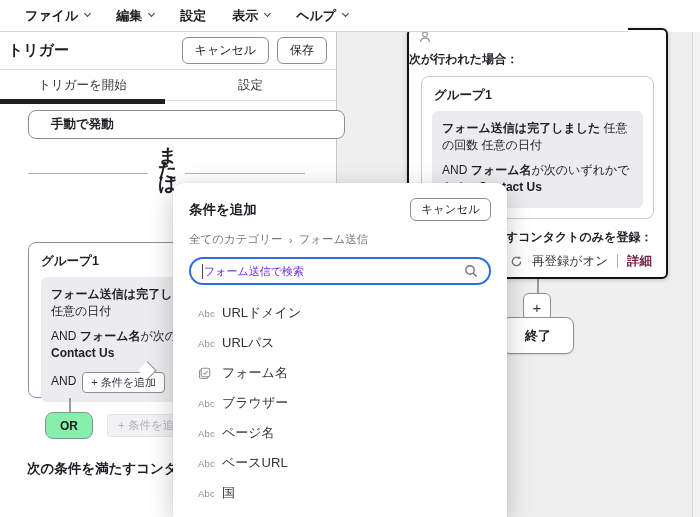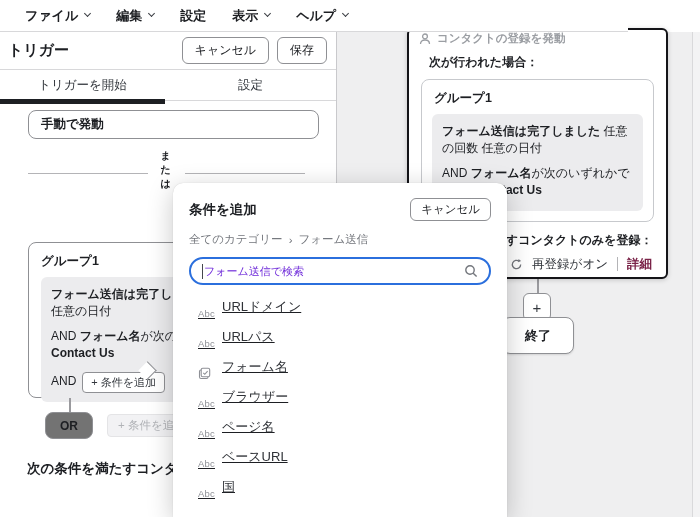--- a/index.html
+++ b/index.html
@@ -26,58 +26,58 @@
     display:flex; align-items:center; }
   .panel-title { font-size:15px; font-weight:700; margin-left:8px; flex:1; }
   .panel-actions { display:flex; gap:8px; margin-right:9px; }
   .btn-outline { background:#fff; border:1px solid #8f9094; border-radius:6px; font-size:12px;
     padding:4px 12px; color:#1d1f23; cursor:pointer; font-family:inherit; }
   .tabs { display:flex; height:31px; border-bottom:1px solid #d8d8da; position:relative; }
   .tab { display:flex; align-items:center; justify-content:center; font-size:12.5px; color:#33373d; cursor:pointer; }
   .tab.t1 { width:165px; } .tab.t2 { flex:1; }
   .tab-underline { position:absolute; left:0; top:29px; width:165px; height:5px; background:#1d1f23; z-index:3; }
 
-  .manual-box { position:absolute; left:28px; top:78px; width:291px; height:29px; background:#fff;
-    border:1px solid #8f9094; border-radius:8px; display:flex; align-items:center; padding-left:12px;
+  .manual-box { position:absolute; left:28px; top:78px; width:317px; height:29px; background:#fff;
+    border:1px solid #8f9094; border-radius:8px; display:flex; align-items:center; padding-left:22px;
     font-size:12.5px; font-weight:700; }
-  .or-vert { position:absolute; left:158px; top:117px; width:15px; font-size:10px; font-weight:700;
+  .or-vert { position:absolute; left:158px; top:117px; width:15px; font-size:19px; font-weight:700;
     line-height:14px; word-break:break-all; text-align:center; }
   .hline { position:absolute; top:141px; height:1px; background:#b4b4b7; }
   .hline.l { left:28px; width:120px; } .hline.r { left:185px; width:120px; }
 
   .group-box { position:absolute; left:28px; top:210px; width:277px; height:156px; background:#fff;
     border:1px solid #8f9094; border-radius:8px; }
   .group-title { font-size:12.5px; font-weight:700; padding:10px 12px 7px; }
   .group-inner { margin:0 12px 10px; background:#ececee; border-radius:6px; padding:9px 10px;
     font-size:12px; line-height:1.45; }
   .cond { margin-bottom:7px; }
   .cond b { font-weight:700; }
   .and-row { display:flex; align-items:center; gap:6px; margin-top:9px; }
   .btn-small { background:#fff; border:1px solid #8f9094; border-radius:4px; font-size:11px;
     padding:2px 8px; color:#33373d; cursor:pointer; font-family:inherit; }
   .callout-diamond { position:absolute; left:141px; top:332px; width:13px; height:13px; background:#fff;
     border-top:1px solid #8f9094; border-right:1px solid #8f9094; transform:rotate(45deg); z-index:6; }
 
   .vline { position:absolute; background:#9a9a9e; width:1.5px; }
   .vl1 { left:69px; top:366px; height:14px; }
-  .or-btn { position:absolute; left:45px; top:380px; width:48px; height:27px; background:#737373;
+  .or-btn { position:absolute; left:45px; top:380px; width:48px; height:27px; background:#86efac;
     border:1px solid #8f9094; border-radius:8px; font-size:12px; font-weight:700;
     display:flex; align-items:center; justify-content:center; cursor:pointer; }
   .btn-disabled { position:absolute; left:107px; top:382px; height:23px; background:#f2f2f4;
     border:1px solid #e4e4e6; border-radius:4px; color:#b1b3b7; font-size:11.5px;
     display:flex; align-items:center; padding:0 10px; }
   .panel-footer { position:absolute; left:27px; top:428px; font-size:13.5px; font-weight:700; white-space:nowrap; }
 
   
   .flow-card { position:absolute; left:407px; top:28px; width:261px; height:251px; background:#fff;
     border:2px solid #141418; border-radius:6px; z-index:3; overflow:hidden;
     box-shadow:0 1px 5px rgba(0,0,0,.18); }
   .card-header { display:flex; align-items:center; gap:6px; padding:4px 10px 2px; margin-top:-3px;
     color:#9b9ea3; font-size:11.5px; font-weight:600; }
-  .card-when { padding:6px 20px 0; font-size:12px; font-weight:700; }
+  .card-when { padding:6px 0 0; font-size:12px; font-weight:700; }
   .card-group { margin:8px 12px 0; border:1px solid #c7c9cd; border-radius:8px; }
   .card-group .group-inner { margin:0 10px 10px; }
   .card-note { padding:10px 12px 0; font-size:12px; font-weight:700; white-space:nowrap; }
   .card-bottom { display:flex; align-items:center; justify-content:flex-end; gap:9px;
     padding:7px 14px 0; font-size:12.5px; color:#33373d; }
   .vsep { width:1px; height:14px; background:#b4b4b7; }
   .details-link { color:#7a2348; font-weight:700; cursor:pointer; }
 
   .vl2 { left:537px; top:279px; height:14px; z-index:2; }
   .plus-node { position:absolute; left:523px; top:293px; width:28px; height:28px; background:#fff;
@@ -95,21 +95,21 @@
   .popup-head { display:flex; align-items:center; justify-content:space-between; }
   .popup-title { font-size:13.5px; font-weight:700; }
   .btn-cancel-sm { background:#fff; border:1px solid #8f9094; border-radius:6px; font-size:11.5px;
     padding:3px 10px; color:#1d1f23; cursor:pointer; font-family:inherit; }
   .breadcrumb { margin-top:11px; font-size:11.5px; color:#73767c; display:flex; align-items:center; gap:6px; }
   .search-box { margin-top:10px; height:28px; border:2px solid #2b6fdd; border-radius:15px;
     display:flex; align-items:center; padding:0 11px; gap:1px; }
   .caret { width:1px; height:15px; background:#44474c; }
   .search-ph { flex:1; font-size:11px; color:#6d28d9; }
   .prop-list { margin-top:13px; }
-  .prop-row { height:30px; display:flex; cursor:pointer;text-decoration:underline; }
+  .prop-row { height:30px; display:flex; align-items:center; cursor:pointer; }
   .prop-icon { width:33px; padding-left:9px; font-size:9.5px; color:#8e9096; letter-spacing:.2px;
     display:flex; align-items:center; }
   .prop-label { font-size:13px; color:#2f3237; }
 </style>
 </head>
 <body>
 
 <div class="stage">
 
   <div class="canvas"></div>
@@ -175,21 +175,20 @@
     <div class="btn-disabled">+ 条件を追加</div>
     <div class="panel-footer">次の条件を満たすコンタク</div>
   </div>
 
   <div class="flow-card">
     <div class="card-header">
       <svg width="12" height="12" viewBox="0 0 12 12">
         <circle cx="6" cy="3.4" r="2.4" fill="none" stroke="#9b9ea3" stroke-width="1.3"></circle>
         <path d="M1.5 11 C1.5 8.2 3.4 7 6 7 C8.6 7 10.5 8.2 10.5 11" fill="none" stroke="#9b9ea3" stroke-width="1.3"></path>
       </svg>
-      <span>コンタクトの登録を発動</span>
     </div>
     <div class="card-when">次が行われた場合：</div>
     <div class="card-group">
       <div class="group-title">グループ1</div>
       <div class="group-inner">
         <div class="cond"><b>フォーム送信は完了しました</b><span> 任意の回数 任意の日付</span></div>
         <div class="cond" style="margin-bottom:2px"><span>AND</span> <b>フォーム名</b><span>が次のいずれかである：</span><b>Contact Us</b></div>
       </div>
     </div>
     <div class="card-note">次の条件を満たすコンタクトのみを登録：</div>

